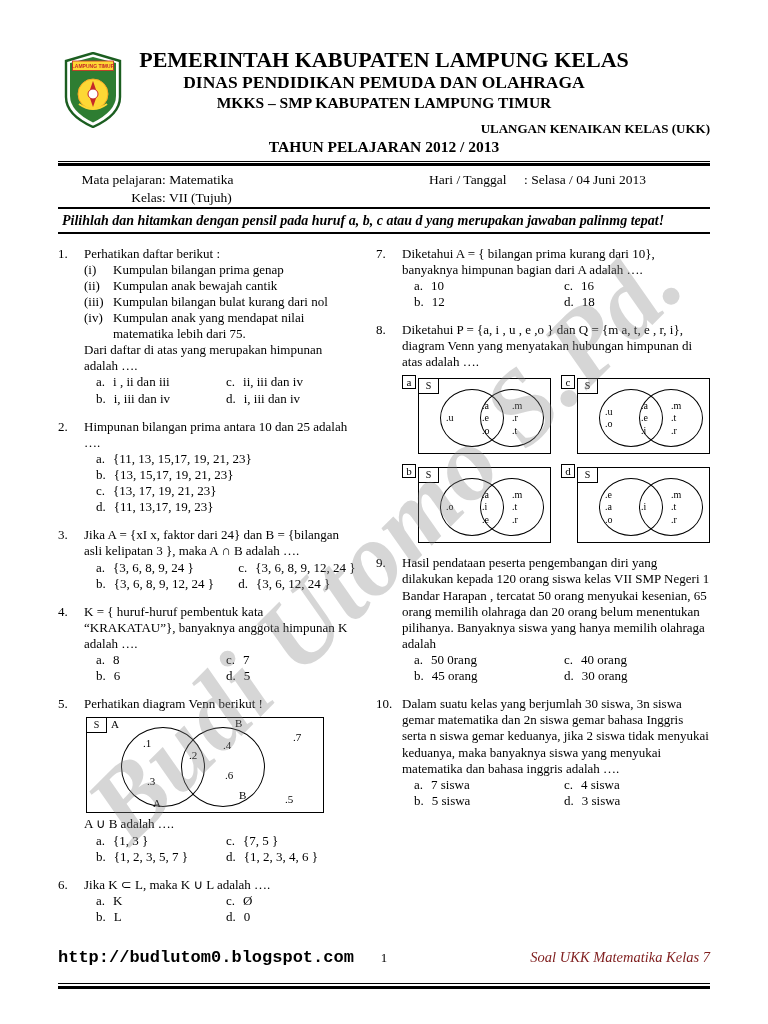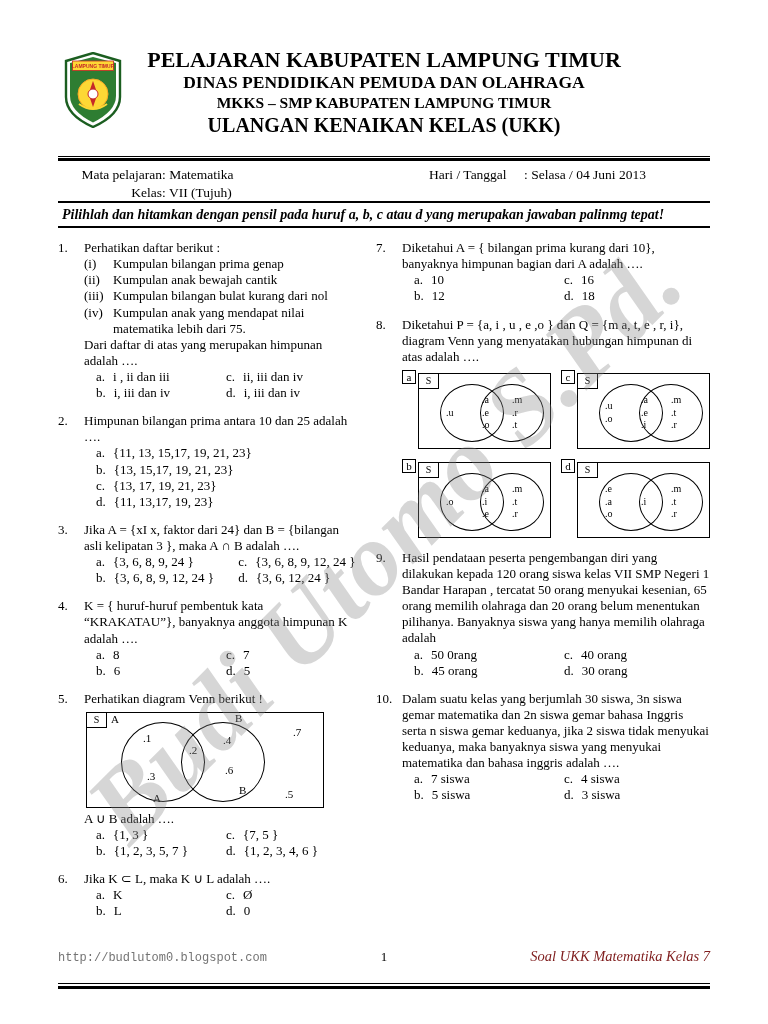--- a/index.html
+++ b/index.html
@@ -24,21 +24,21 @@
   }
   .content { position:relative; z-index:2; }
 
   
   header { position:relative; min-height:104px; }
   .logo { position:absolute; left:6px; top:6px; width:58px; height:76px; }
   .titles { text-align:center; font-weight:bold; line-height:1.12; padding-top:2px; }
   .t1 { font-size:22px; }
   .t2 { font-size:17.5px; }
   .t3 { font-size:15.5px; margin-top:2px; }
-  .t4 { font-size:20px; margin-top:2px; }
+  .t4 { font-size:13px; margin-top:10px;text-align:right; }
   .t5 { font-size:15.5px; margin-top:2px; }
 
   .rule-double { height:5px; border-top:1px solid #000; border-bottom:3px solid #000; margin-top:6px; }
   .rule-heavy  { border-bottom:2.5px solid #000; }
 
   
   .info { display:flex; font-size:13.5px; margin-top:5px; padding:0 4px; line-height:1.3; }
   .info-col-left  { width:57%;text-align:right; }
   .info-col-right { width:43%; }
   .info-row { display:flex; }
@@ -96,21 +96,21 @@
   }
   .vreg-left  { left:27px; }
   .vreg-mid   { left:63px; }
   .vreg-right { left:93px; }
 
   
   footer {
     position:absolute; left:58px; right:58px; top:948px;
     display:flex; align-items:baseline; font-size:13px; z-index:2;
   }
-  .f-left  { flex:1; color:#737373; font-family:"Liberation Mono", monospace; font-size:12px; }
+  .f-left  { flex:1; color:#000000; font-family:"Liberation Mono", monospace; font-size:17px;font-weight:bold; }
   .f-center{ width:40px; text-align:center; }
   .f-right { flex:1; text-align:right; color:#7f1d1d; font-style:italic; font-size:14.5px; }
   .bottom-rule {
     position:absolute; left:58px; right:58px; top:983px; height:6px;
     border-top:1px solid #000; border-bottom:3px solid #000; z-index:2;
   }
 </style>
 </head>
 <body>
 
@@ -127,24 +127,25 @@
           <path d="M29 5 L52 11 V44 Q52 59 29 70.5 Q6 59 6 44 V11 Z" fill="#2e7d32"></path>
           <rect x="8.5" y="9" width="41" height="9.5" fill="#fdd835" stroke="#c62828" stroke-width="0.8"></rect>
           <text x="29" y="16" font-size="5" text-anchor="middle" fill="#c62828" font-family="Liberation Sans, sans-serif" font-weight="bold">LAMPUNG TIMUR</text>
           <circle cx="29" cy="42" r="15" fill="#fdd835" stroke="#f9a825" stroke-width="1"></circle>
           <path d="M29 29 L33.5 42 L29 55 L24.5 42 Z" fill="#c62828"></path>
           <circle cx="29" cy="42" r="5" fill="#ffffff" stroke="#c62828" stroke-width="1"></circle>
           <path d="M15 52 Q29 62 43 52" fill="none" stroke="#fdd835" stroke-width="2"></path>
         </svg>
       </div>
       <div class="titles">
-        <div class="t1">PELAJARAN KABUPATEN LAMPUNG TIMUR</div>
+        <div class="t1">PEMERINTAH KABUPATEN LAMPUNG KELAS</div>
         <div class="t2">DINAS PENDIDIKAN PEMUDA DAN OLAHRAGA</div>
         <div class="t3">MKKS – SMP KABUPATEN LAMPUNG TIMUR</div>
         <div class="t4">ULANGAN KENAIKAN KELAS (UKK)</div>
+        <div class="t5">TAHUN PELAJARAN 2012 / 2013</div>
       </div>
     </header>
 
     <div class="rule-double"></div>
 
     <div class="info">
       <div class="info-col-left">
         <div class="info-row">
           <span class="info-label">Mata pelajaran</span>
           <span>: Matematika</span>

